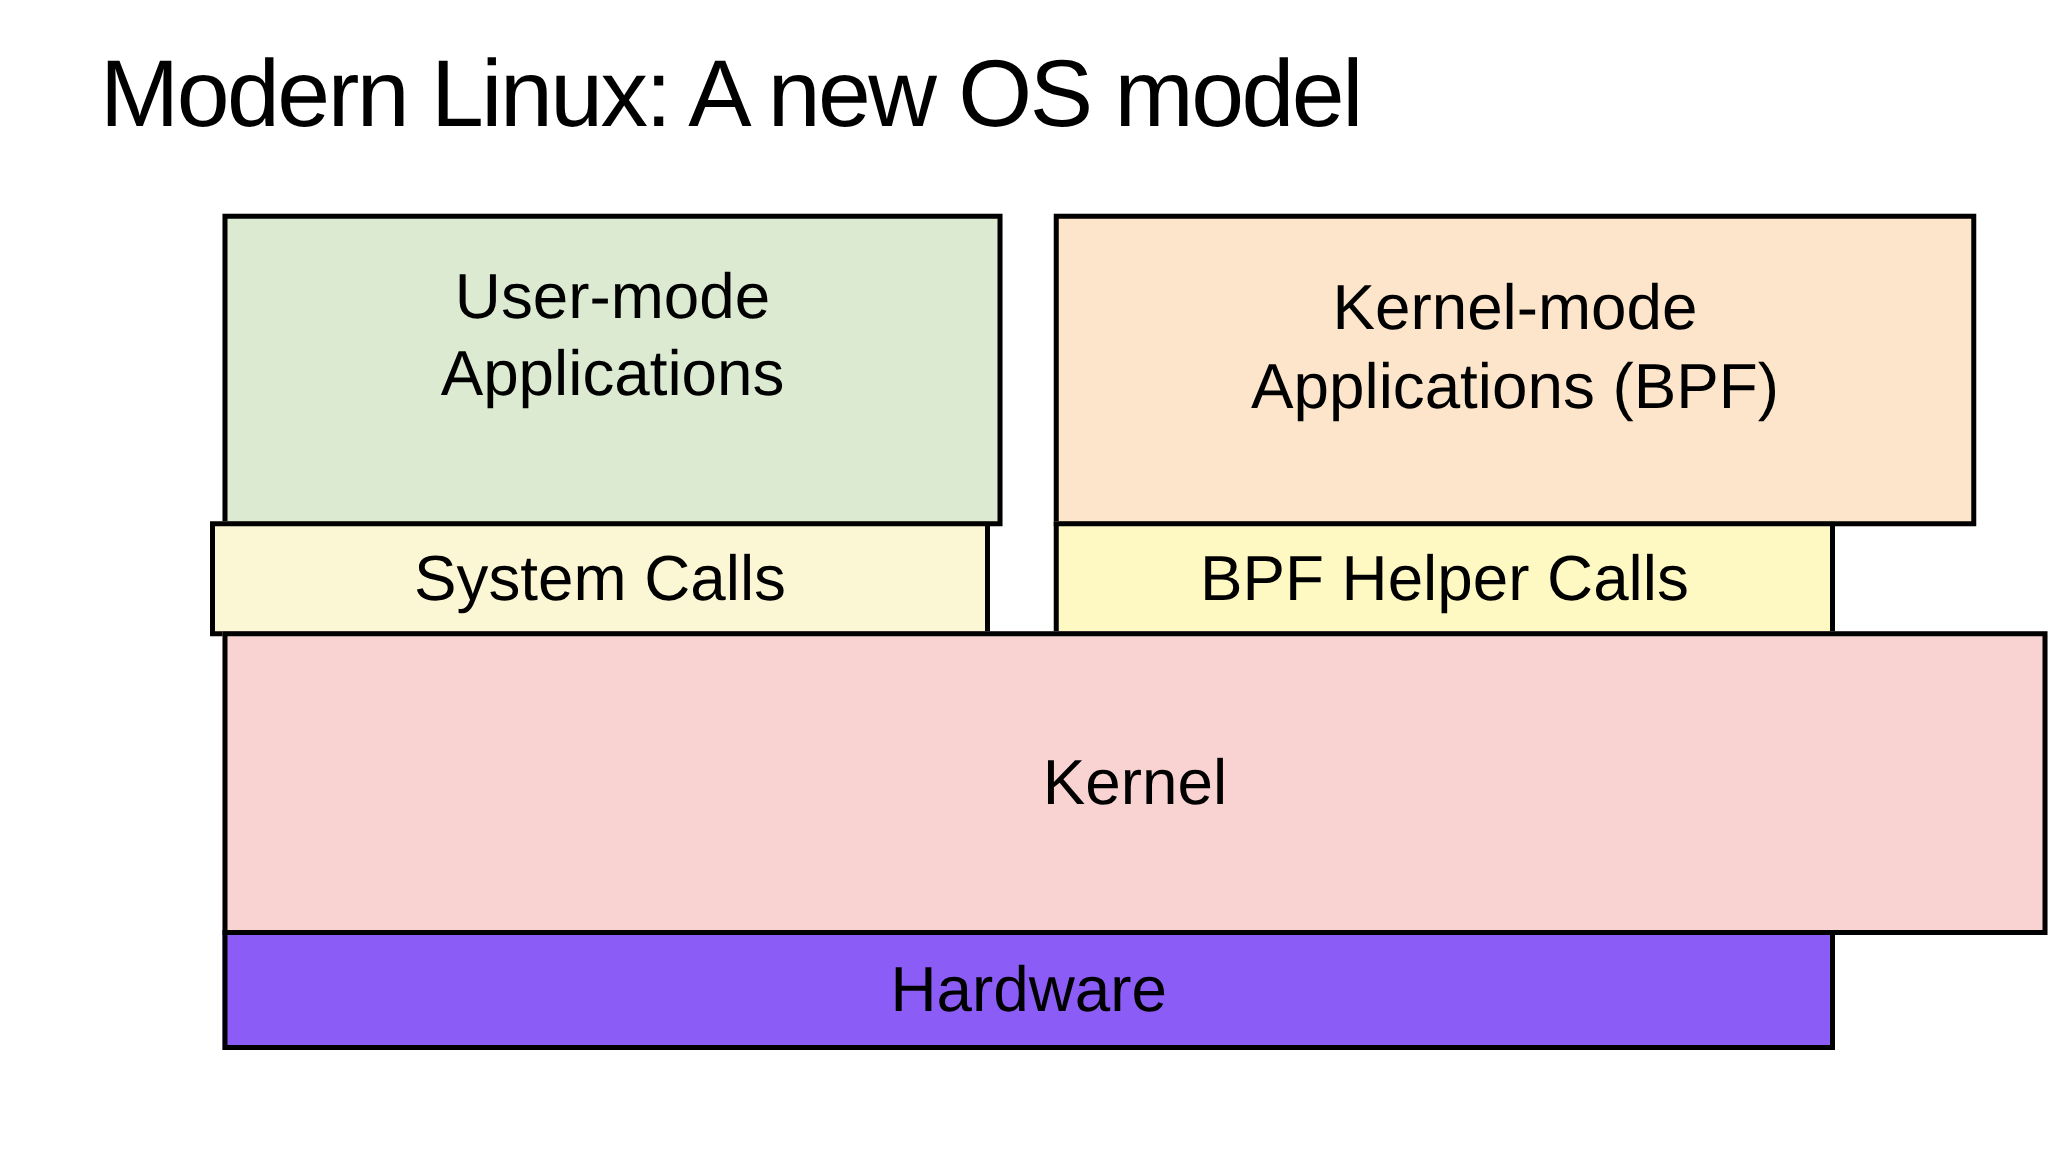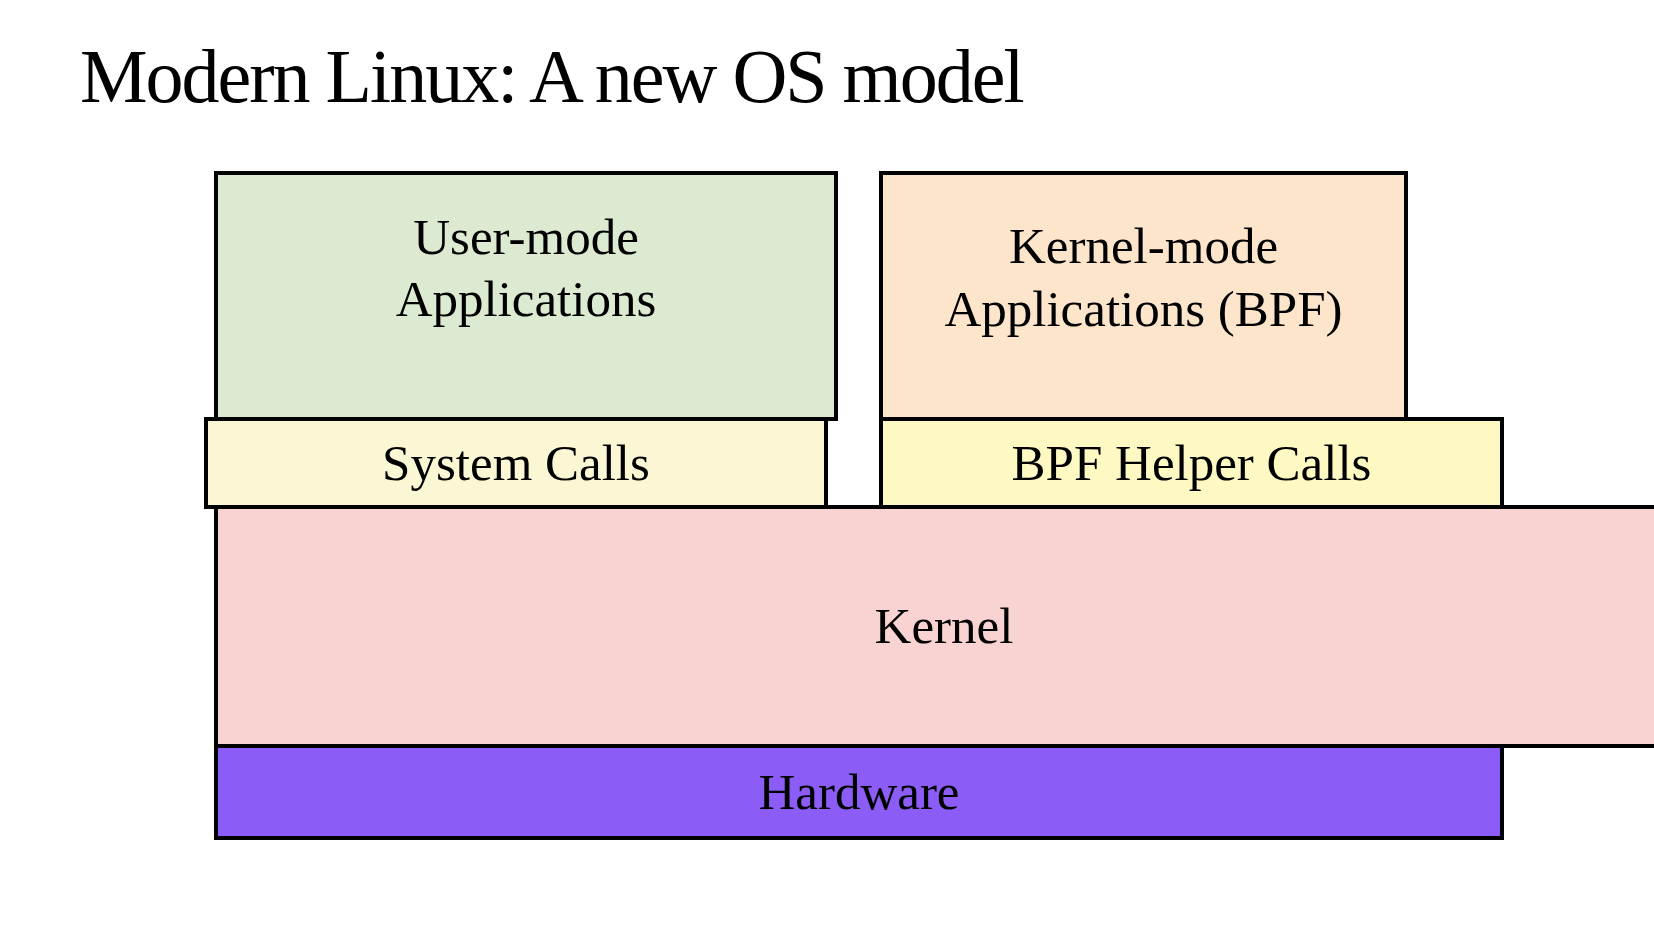--- a/index.html
+++ b/index.html
@@ -1,15 +1,15 @@
 <!DOCTYPE html>
 <html><head>
 <meta charset="utf-8">
 <style>
-  * { margin: 0; padding: 0; box-sizing: border-box; font-family: Liberation Serif, serif; }
+  * { margin: 0; padding: 0; box-sizing: border-box; }
   html, body { background: #ffffff; }
 
   .canvas {
     position: relative;
     width: 1654px;
     height: 931px;
     background: #ffffff;
     overflow: hidden;
     font-family: "Liberation Sans", "DejaVu Sans", sans-serif;
     color: #000000;
@@ -27,33 +27,32 @@
     white-space: nowrap;
   }
 
   .box {
     position: absolute;
     border: 4px solid #000000;
     display: flex;
     align-items: center;
     justify-content: center;
     text-align: center;
-    margin-left: 36px;
   }
 
   .box-label {
     font-size: 51px;
     line-height: 1.22;
     color: #000000;
     white-space: pre-line;
   }
 
   
   .box-user-mode      { left: 178px; top: 171px; width: 624px;  height: 250px; background: #dcead2; padding-bottom: 56px; }
-  .box-kernel-mode    { left: 843px; top: 171px; width: 529px;  height: 250px; background: #fce5cb; padding-bottom: 37px; }
+  .box-kernel-mode    { left: 843px; top: 171px; width: 738px;  height: 250px; background: #fce5cb; padding-bottom: 37px; }
   .box-system-calls   { left: 168px; top: 417px; width: 624px;  height: 92px;  background: #fbf7d5; }
   .box-bpf-helper     { left: 843px; top: 417px; width: 625px;  height: 92px;  background: #fef9c3; }
   .box-kernel         { left: 178px; top: 505px; width: 1460px; height: 243px; background: #f9d2d2; }
   .box-hardware       { left: 178px; top: 744px; width: 1290px; height: 96px; background: #8b5cf6; }
 </style>
 </head>
 <body>
 
 <div class="canvas">
 

